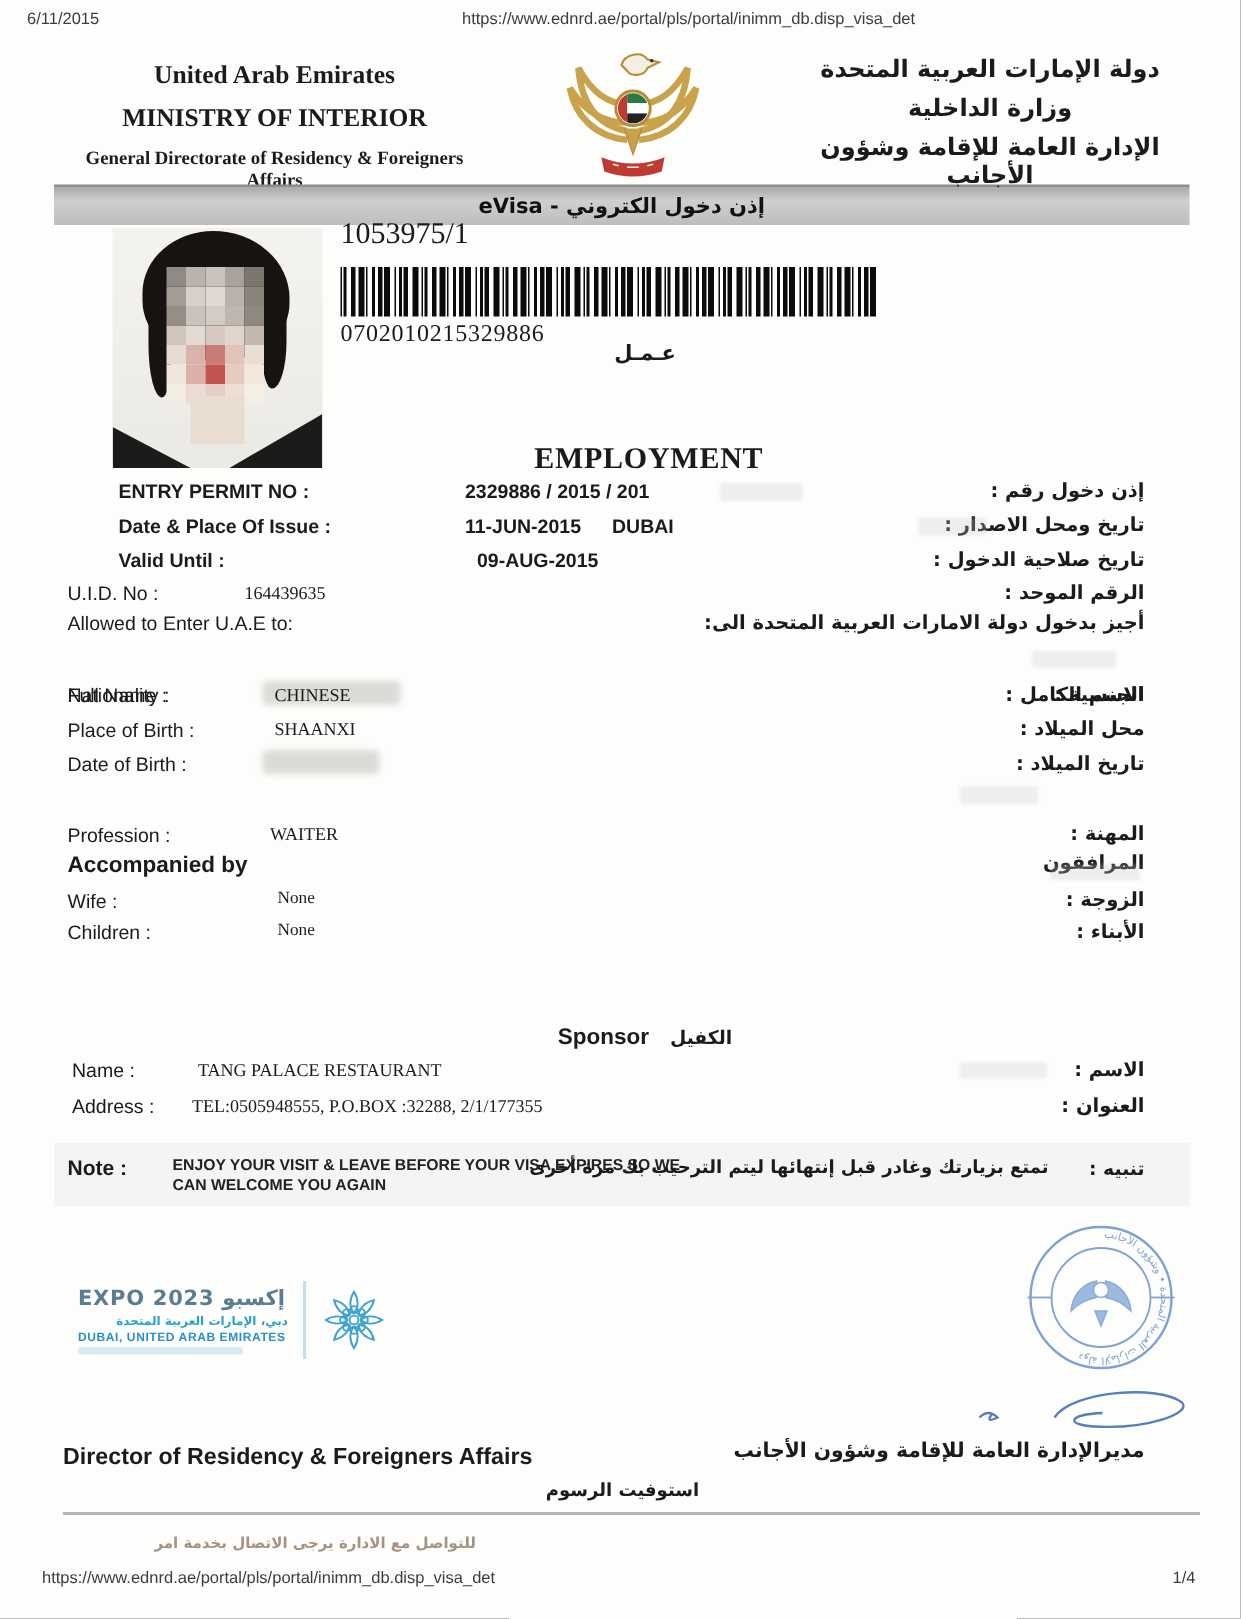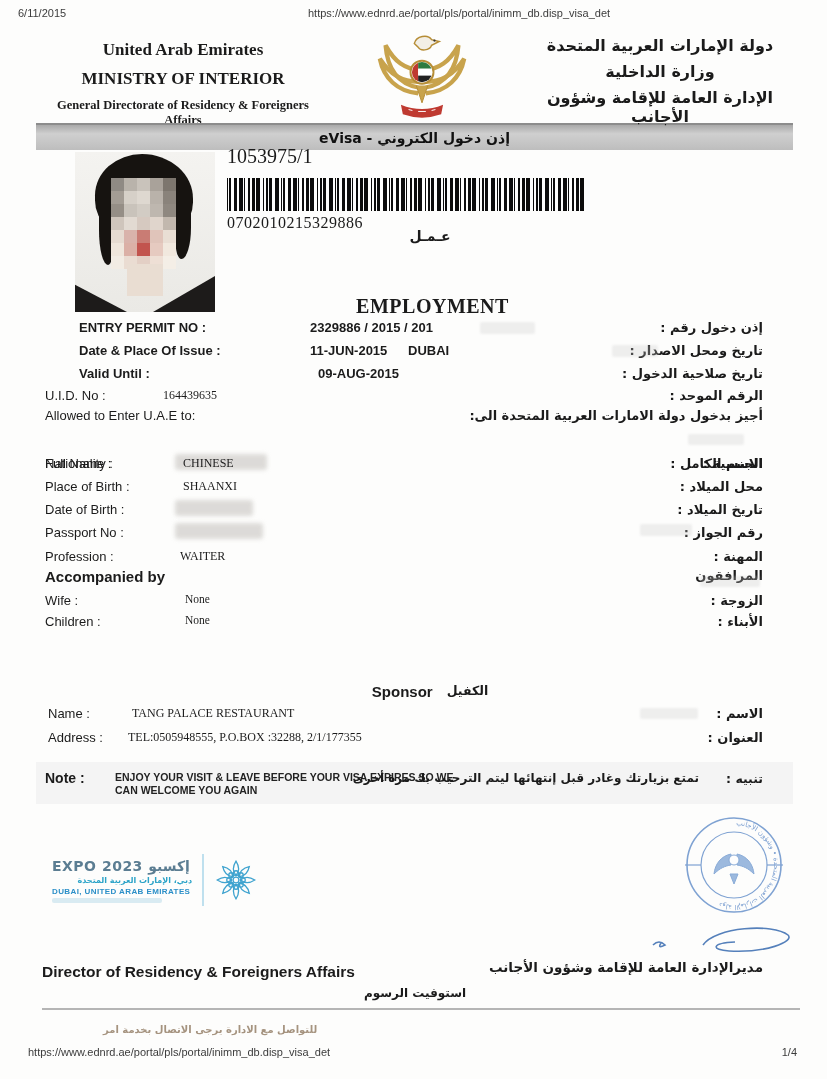--- a/index.html
+++ b/index.html
@@ -57,21 +57,21 @@
   .vdate{left:310px;font-weight:bold;font-size:13px;}
   .vdate2{left:408px;font-weight:bold;font-size:13px;}
   .vserif{left:183px;font-family:"Liberation Serif",serif;font-size:12px;}
   .vuid{left:163px;font-family:"Liberation Serif",serif;font-size:12px;}
   .vnone{left:185px;font-family:"Liberation Serif",serif;font-size:11.5px;}
   .lab-ar{position:absolute;right:64px;font-size:13px;font-weight:bold;white-space:nowrap;}
   .redact{position:absolute;top:-2px;height:16px;background:#d7d5d2;border-radius:3px;filter:blur(2px);opacity:.85;}
 
   .sec-h{font-weight:bold;font-size:15px;}
 
-  .sponsor-h{left:330px;top:683px;width:200px;display:flex;justify-content:center;align-items:flex-start;gap:14px;}
+  .sponsor-h{left:330px;top:683px;width:200px;display:flex;justify-content:center;align-items:center;gap:14px;}
   .sponsor-h .ar{font-size:12.5px;font-weight:bold;}
 
   .note-band{left:36px;top:762px;width:757px;height:42px;background:#ededed;opacity:.55;}
   .note-label{left:45px;top:770px;font-weight:bold;font-size:14px;}
   .note-en{left:115px;top:771px;width:345px;font-weight:bold;font-size:10.5px;line-height:13px;color:#222;}
   .note-ar-txt{right:128px;top:771px;font-size:12px;font-weight:bold;}
   .note-ar-label{right:64px;top:771px;font-size:12.5px;font-weight:bold;}
 
   
   .expo{left:52px;top:854px;display:flex;align-items:center;gap:10px;}
@@ -315,25 +315,20 @@
   <div class="frow" style="top:479px">
     <span class="lab">Place of Birth :</span>
     <span class="val vserif">SHAANXI</span>
     <span class="lab-ar ar" dir="rtl">محل الميلاد :</span>
   </div>
   <div class="frow" style="top:502px">
     <span class="lab">Date of Birth :</span>
     <span class="redact" style="left:175px;width:78px"></span>
     <span class="lab-ar ar" dir="rtl">تاريخ الميلاد :</span>
   </div>
-  <div class="frow" style="top:525px">
-    <span class="lab">Passport No :</span>
-    <span class="redact" style="left:175px;width:88px"></span>
-    <span class="lab-ar ar" dir="rtl">رقم الجواز :</span>
-  </div>
   <div class="frow" style="top:549px">
     <span class="lab">Profession :</span>
     <span class="val vserif" style="left:180px">WAITER</span>
     <span class="lab-ar ar" dir="rtl">المهنة :</span>
   </div>
 
   <div class="frow" style="top:568px">
     <span class="lab sec-h" style="font-size:15px">Accompanied by</span>
     <span class="lab-ar ar" dir="rtl">المرافقون</span>
   </div>

